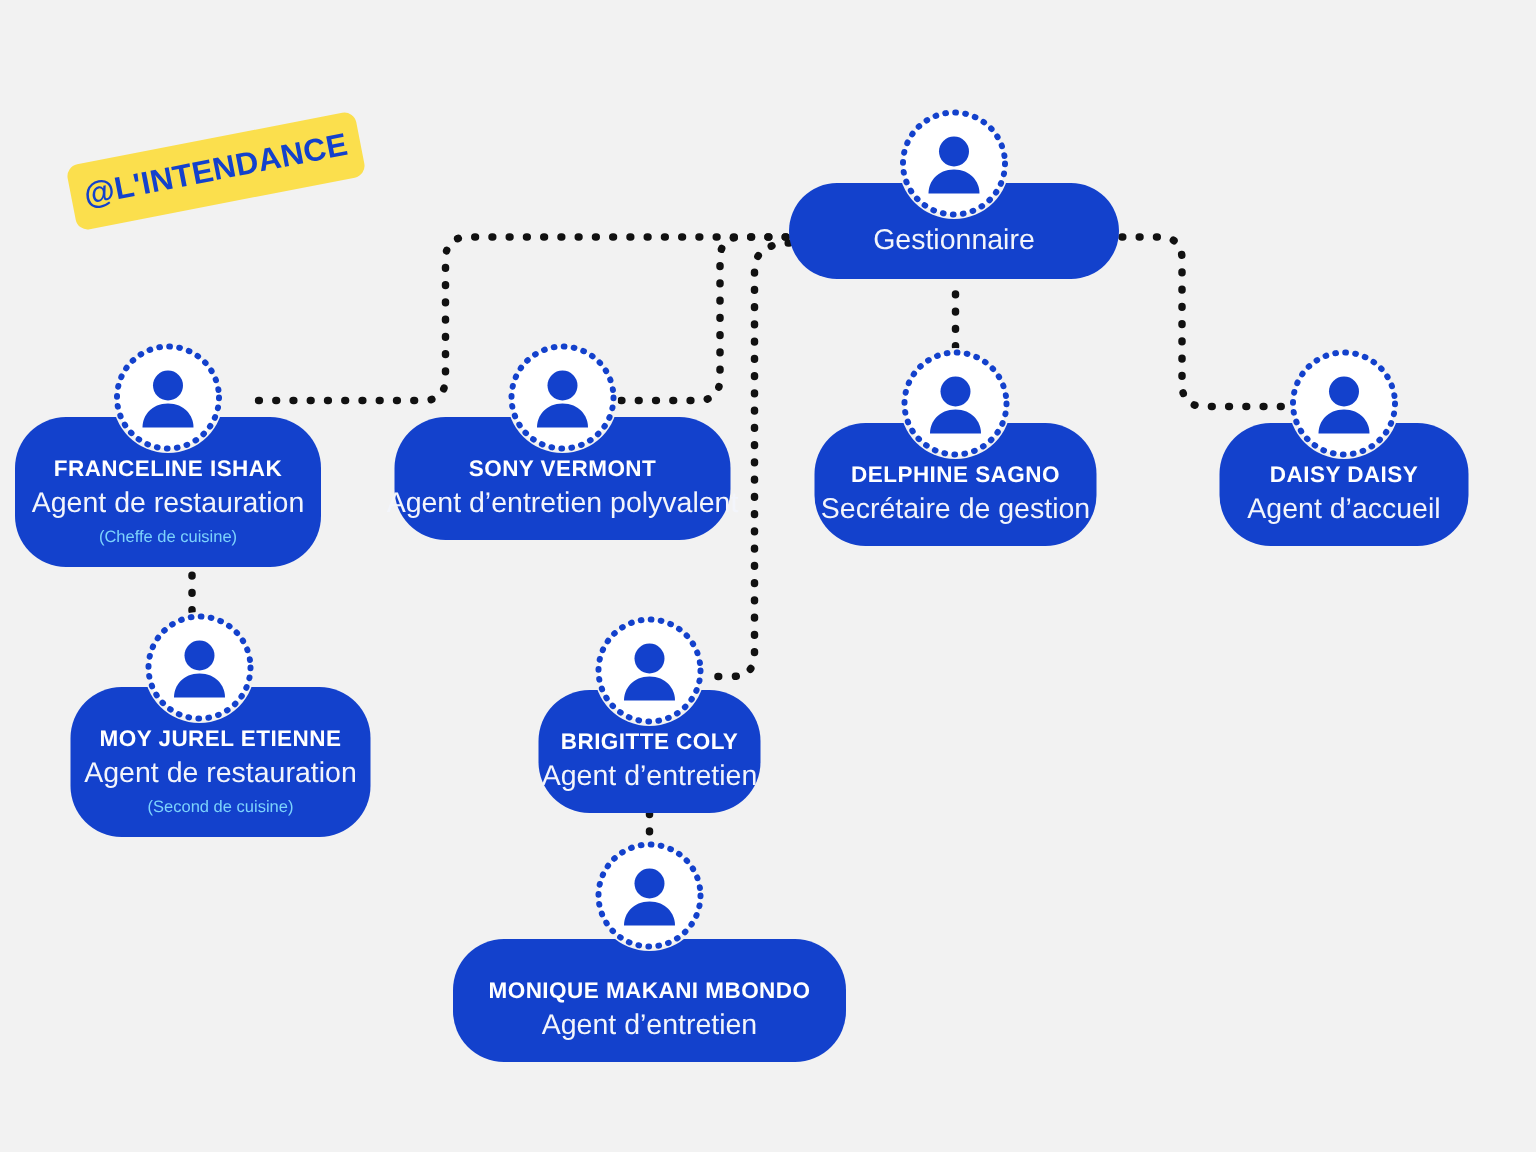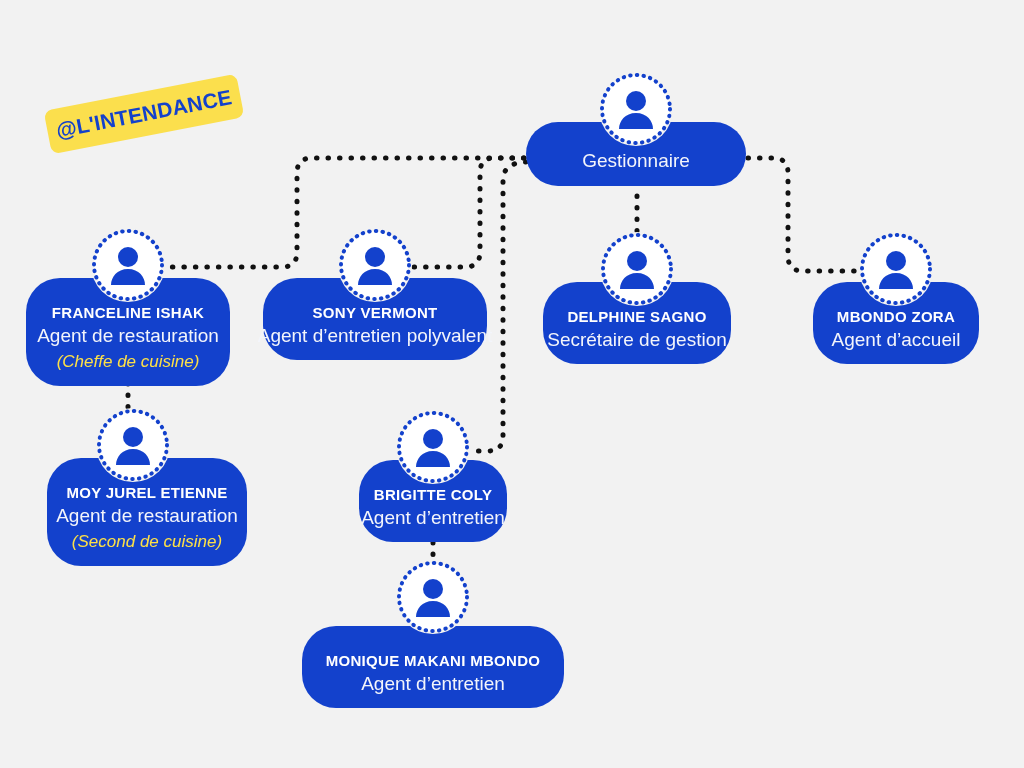--- a/index.html
+++ b/index.html
@@ -105,36 +105,35 @@
   }
   .card .role {
     font-size: 19px;
     font-weight: normal;
     line-height: 1.3;
     margin-top: 1px;
     white-space: nowrap;
     color: #f3f5fb;
   }
   .card .sub {
-    font-size: 17px;
+    font-size: 11px;
     font-weight: normal;
     line-height: 1.3;
     margin-top: 3px;
     white-space: nowrap;
-    color: #fde047;
-    font-style: italic;
+    color: #7dd3fc;
   }
   .card .sub:empty,
   .card .role:empty { display: none; }
 
   
   #node-patricia   { left: 526px; top: 72px;  width: 220px; }
   #node-patricia  .card { width: 220px; }
 
-  #node-franceline { left: 26px;  top: 228px; width: 204px; }
+  #node-franceline { left: 10px;  top: 228px; width: 204px; }
   #node-franceline .card { width: 204px; }
 
   #node-sony       { left: 263px; top: 228px; width: 224px; }
   #node-sony      .card { width: 224px; justify-content: center; }
 
   #node-delphine   { left: 543px; top: 232px; width: 188px; }
   #node-delphine  .card { width: 188px; }
 
   #node-daisy      { left: 813px; top: 232px; width: 166px; }
   #node-daisy     .card { width: 166px; }
@@ -245,21 +244,21 @@
     <div class="avatar">
       <svg width="74" height="74" viewBox="0 0 74 74">
         <circle cx="37" cy="37" r="34" fill="#ffffff" stroke="#1341cc" stroke-width="4" stroke-linecap="round" stroke-dasharray="0.5 6.2"></circle>
         <g fill="#1341cc">
           <circle cx="37" cy="29" r="10"></circle>
           <path d="M 37 41 c -11 0 -17 8 -17 16 h 34 c 0 -8 -6 -16 -17 -16 z"></path>
         </g>
       </svg>
     </div>
     <div class="card">
-      <div class="name">MBONDO ZORA</div>
+      <div class="name">DAISY DAISY</div>
       <div class="role">Agent d’accueil</div>
 
     </div>
   </div>
 
   <div class="node" id="node-moy">
     <div class="avatar">
       <svg width="74" height="74" viewBox="0 0 74 74">
         <circle cx="37" cy="37" r="34" fill="#ffffff" stroke="#1341cc" stroke-width="4" stroke-linecap="round" stroke-dasharray="0.5 6.2"></circle>
         <g fill="#1341cc">

